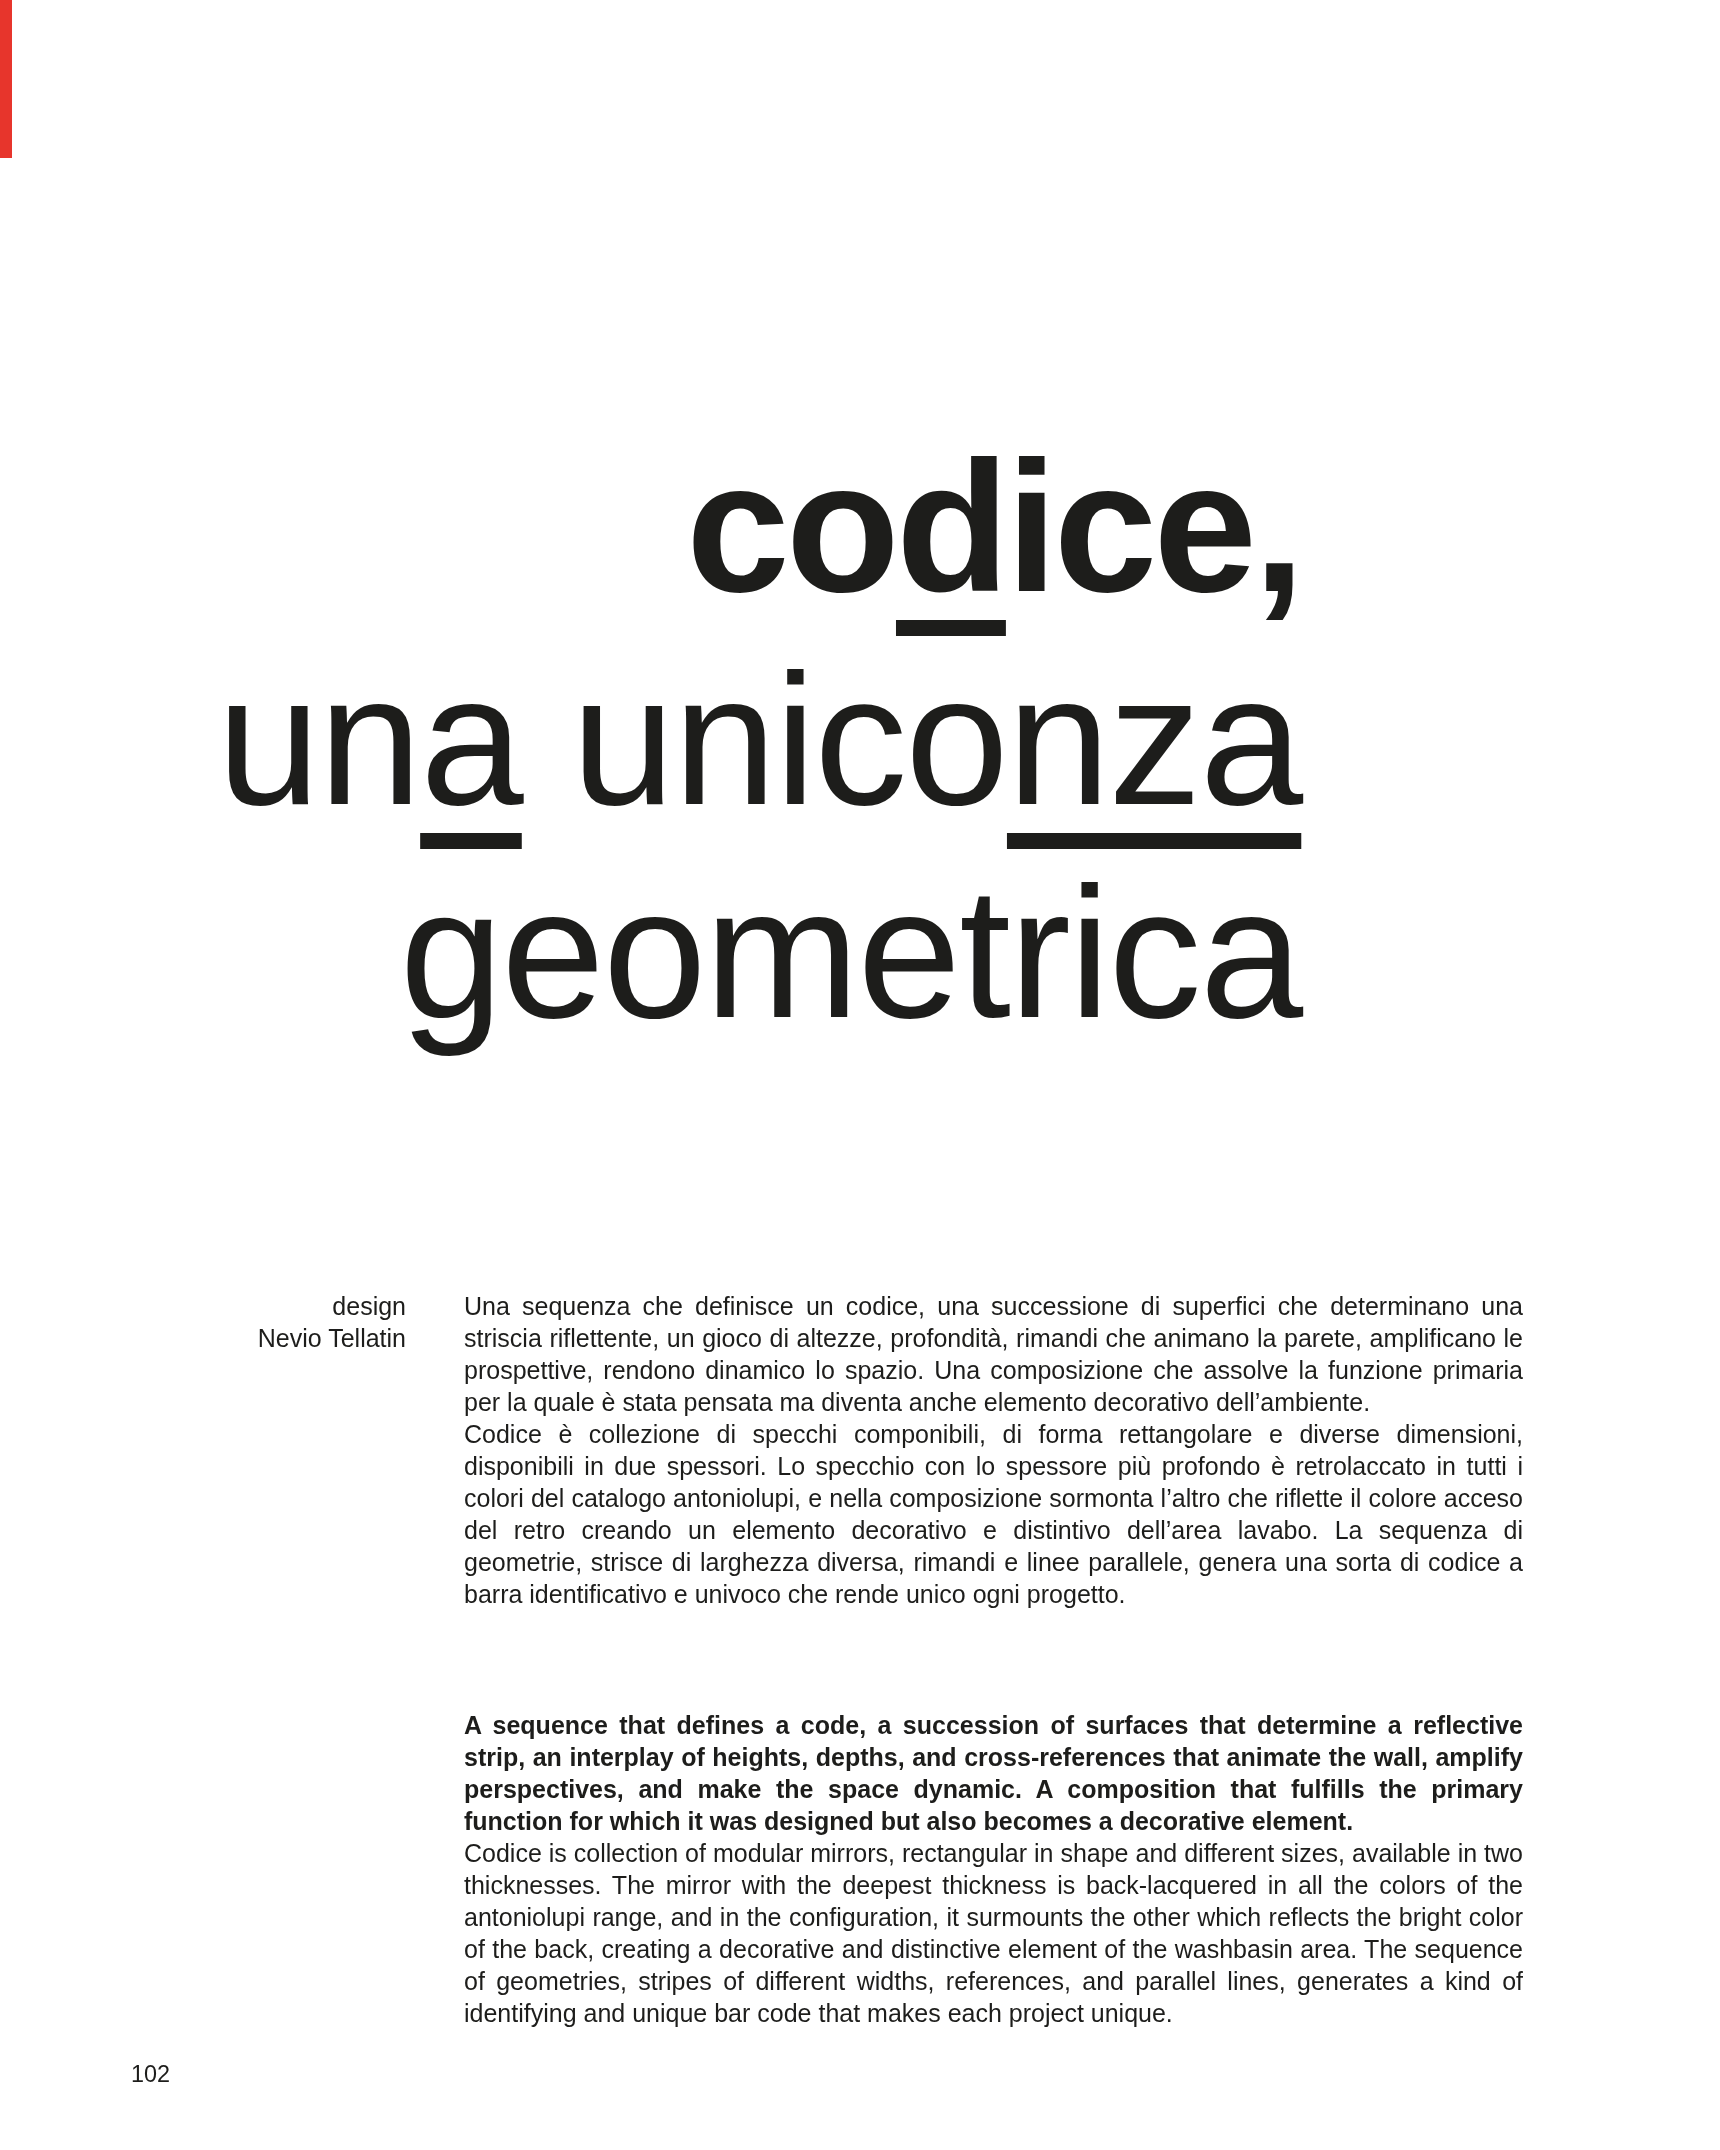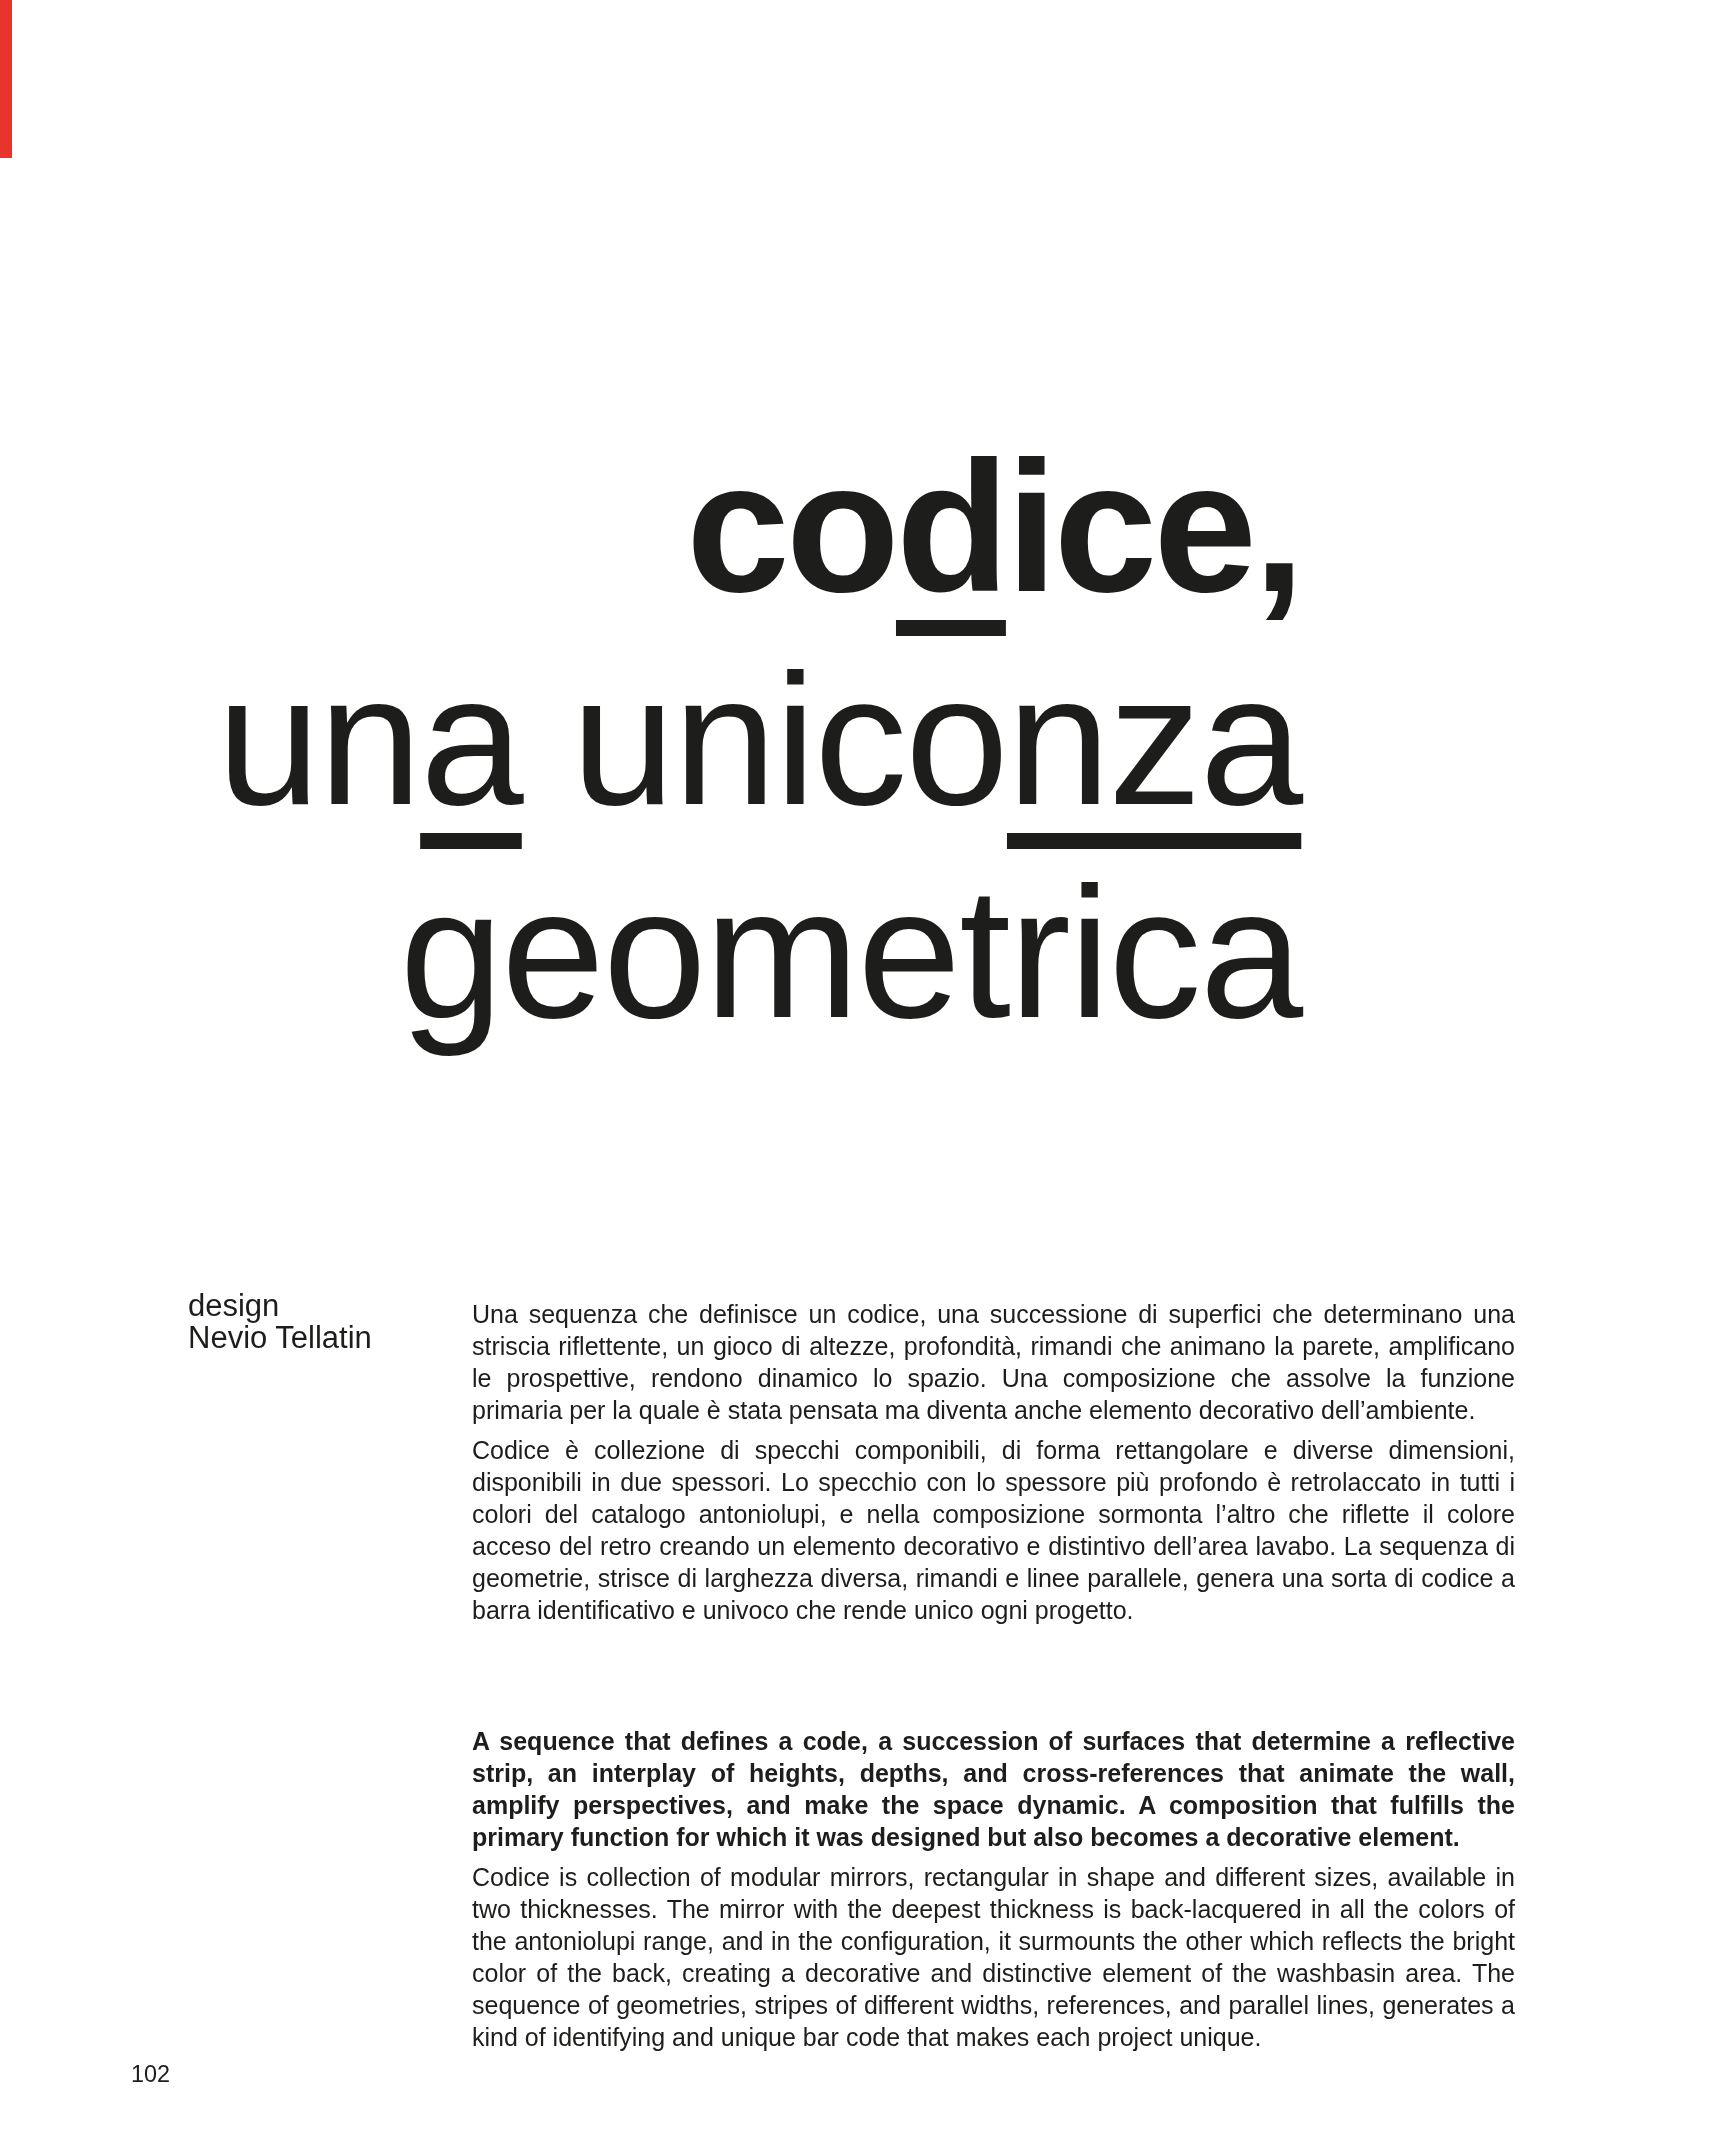--- a/index.html
+++ b/index.html
@@ -37,41 +37,41 @@
   .title-line1 { font-weight: 700; letter-spacing: -0.02em; }
   .title .u {
     text-decoration: underline;
     text-decoration-thickness: 0.085em;
     text-underline-offset: 0.155em;
     text-decoration-skip-ink: none;
   }
 
   .credit {
     position: absolute;
-    left: 188px;
+    left: 172px;
     top: 1290px;
     width: 234px;
-    text-align: left;
-    font-size: 31px;
+    text-align: right;
+    font-size: 25px;
     line-height: 32px;
     color: var(--text, #1d1d1b);
   }
   .credit div { display: block; }
 
   .body-col {
     position: absolute;
     left: 464px;
     top: 1290px;
     width: 1059px;
     font-size: 25px;
     line-height: 32px;
     text-align: justify;
     color: var(--text, #1d1d1b);
   }
-  .body-col p { margin: 8px; }
+  .body-col p { margin: 0; }
   .body-col p.block-gap { margin-top: 99px; font-weight: bold; }
 
   .page-number {
     position: absolute;
     left: 131px;
     top: 2061px;
     font-size: 23.4px;
     line-height: 27.6px;
     color: var(--text, #1d1d1b);
   }

